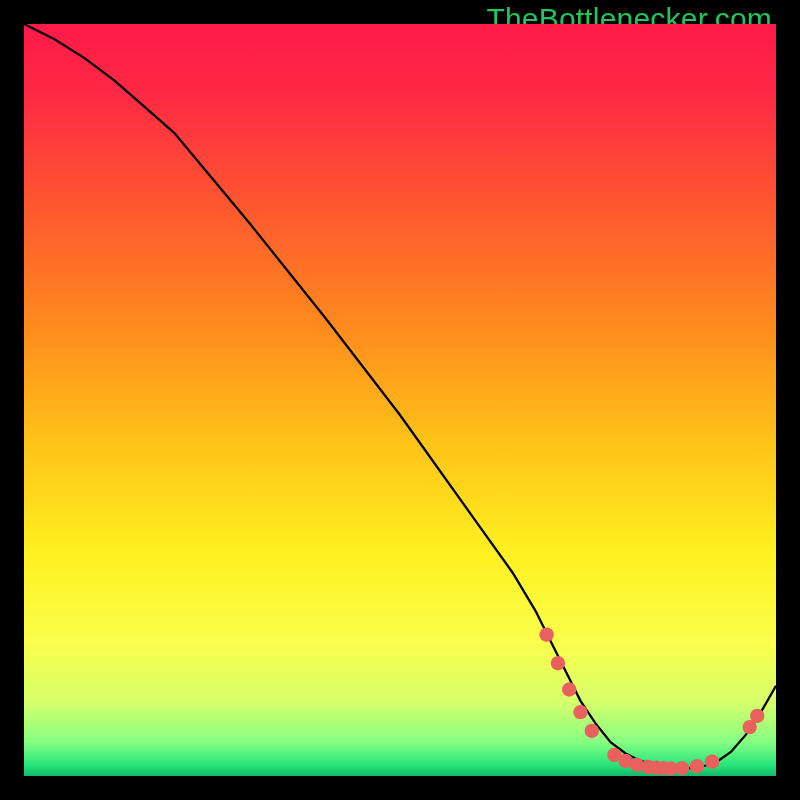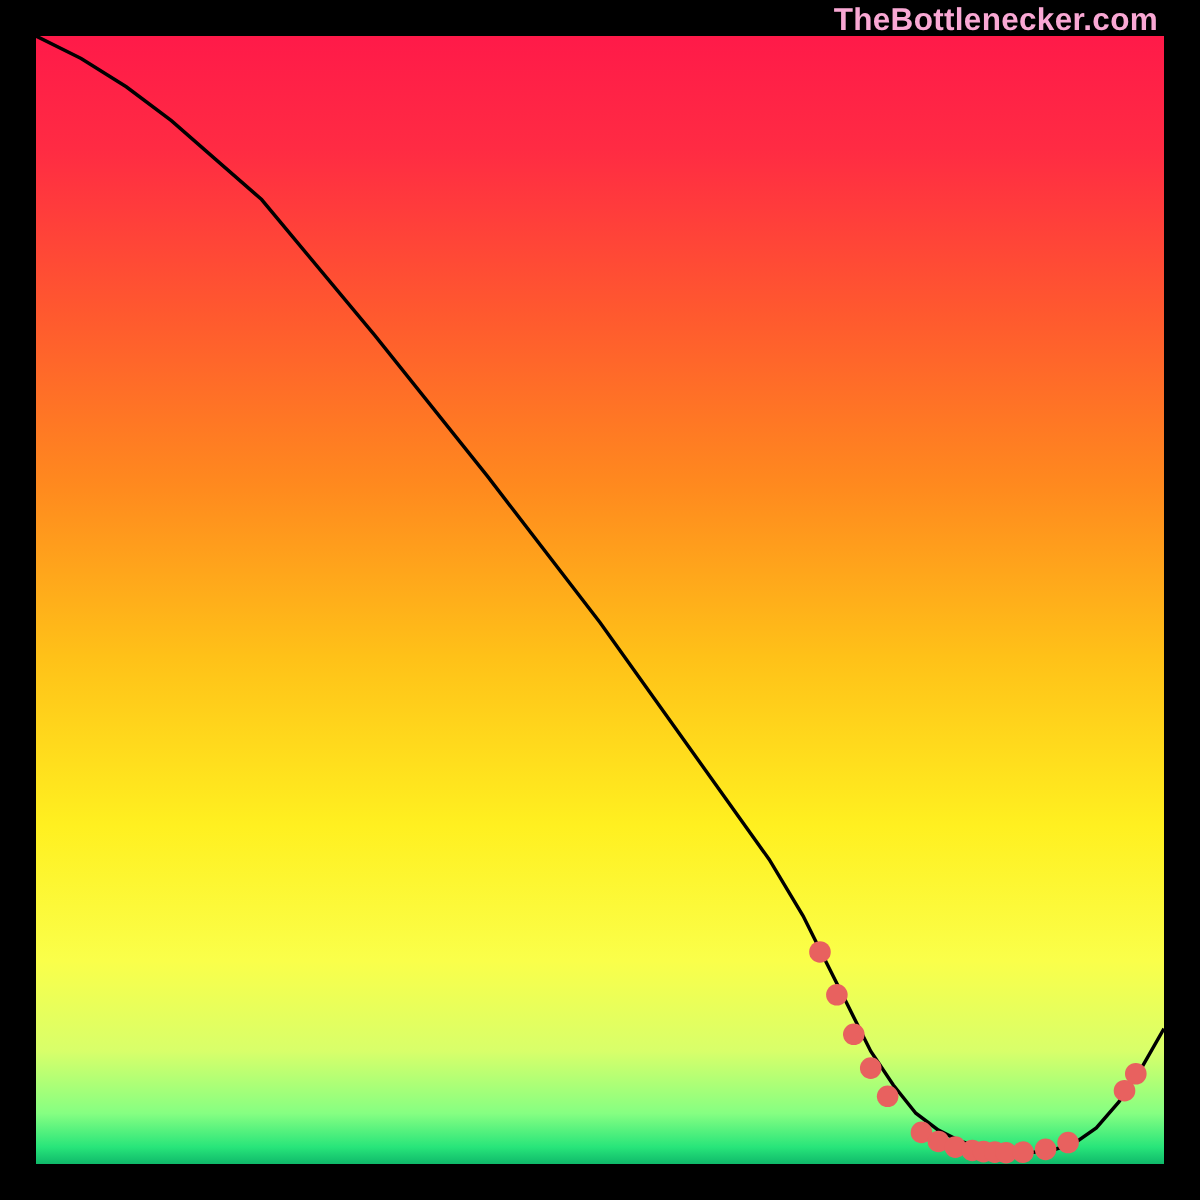--- a/index.html
+++ b/index.html
@@ -23,24 +23,24 @@
     position: absolute;
     left: 0;
     top: 0;
     width: 752px;
     height: 752px;
   }
   .watermark {
     position: absolute;
     top: 2px;
     right: 28px;
-    color: #f9a8d4;
-    font-size: 21px;
+    color: #22c55e;
+    font-size: 30px;
     letter-spacing: 0.2px;
-    font-weight: 700;
+    font-weight: 400;
   }
   svg { display: block; }
 </style>
 </head>
 <body>
 
 <div class="watermark">TheBottlenecker.com</div>
 
 <div class="frame">
   <svg class="plot" viewBox="0 0 752 752" width="752" height="752">

